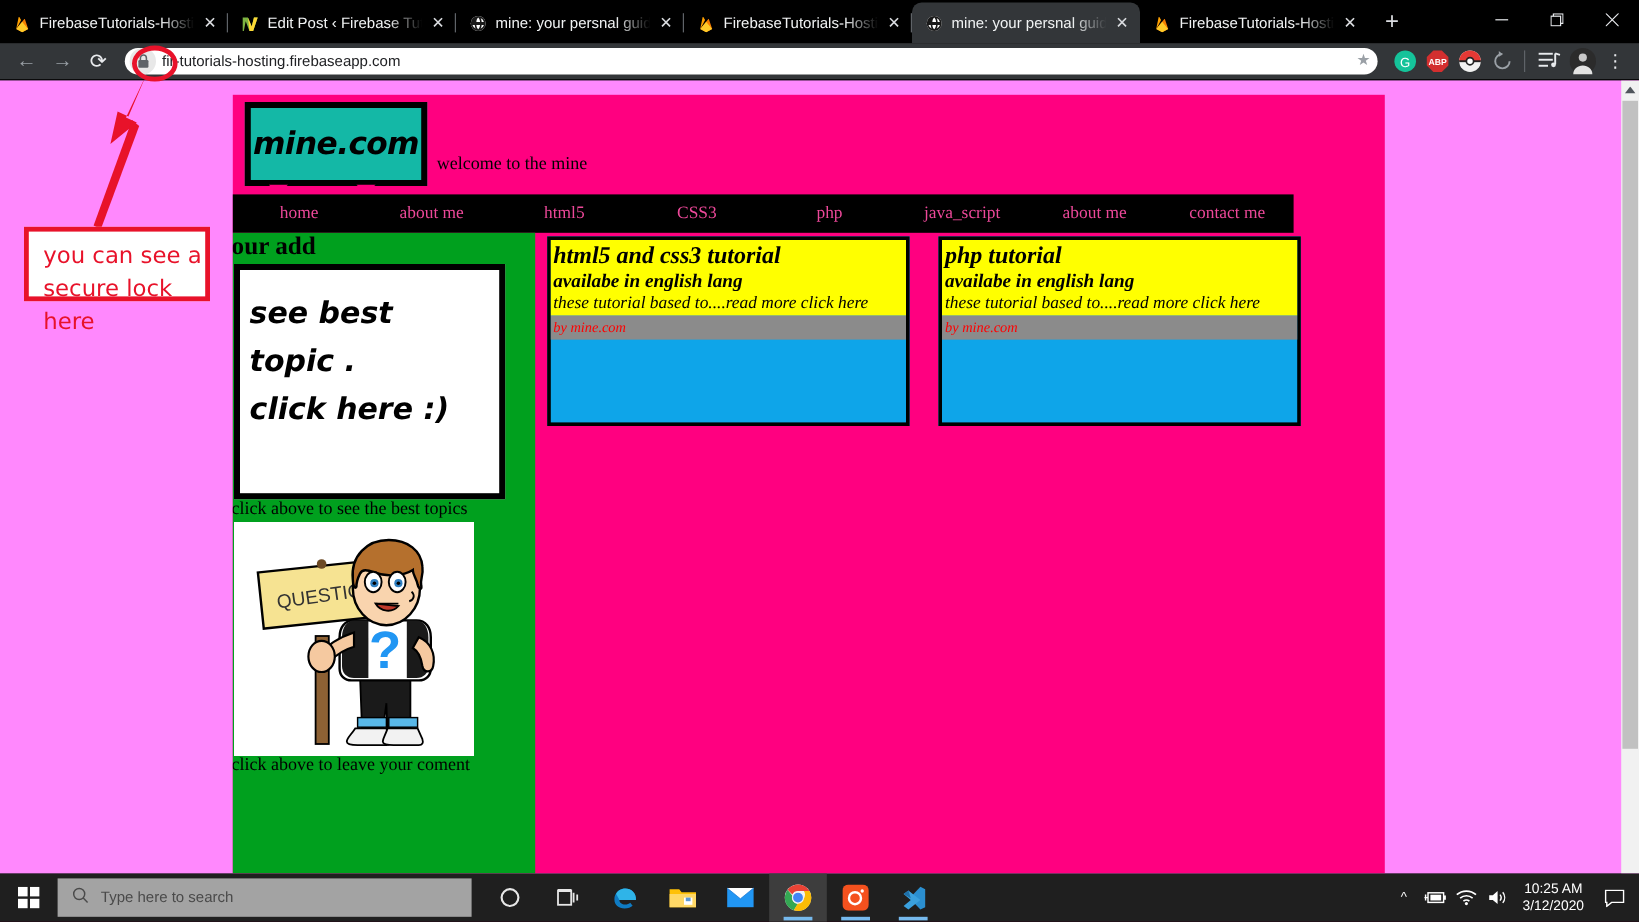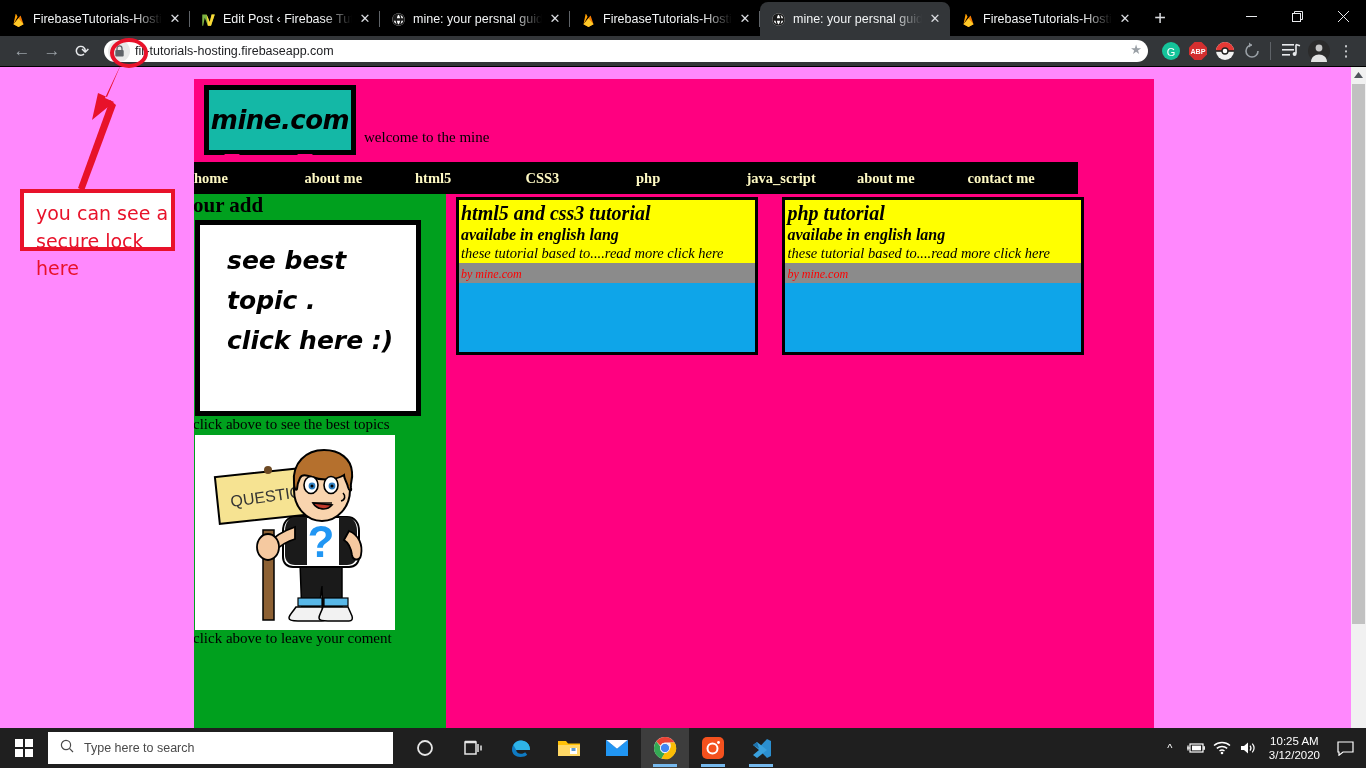--- a/index.html
+++ b/index.html
@@ -105,22 +105,22 @@
   .welcome {
     position:absolute; left:170px; top:50px;
     font-family:"Liberation Serif", serif; font-size:15px; color:#000;
   }
 
   .nav {
     position:absolute; left:0; top:83px; width:884px; height:32px; background:#000;
     display:flex; align-items:center;
   }
   .nav a {
-    flex:1 1 0; text-align:left; color:#fef9c3; text-decoration:none;
-    font-family:"Liberation Serif", serif; font-size:14.5px; position:relative;font-weight:bold;
+    flex:1 1 0; text-align:center; color:#ec4899; text-decoration:none;
+    font-family:"Liberation Serif", serif; font-size:14.5px; position:relative;
   }
   .nav a:not(:first-child)::before {
     content:""; position:absolute; left:-8px; top:-16px;
     border-left:8px solid transparent; border-right:8px solid transparent;
     border-top:7px solid #ff0080;
   }
   .nav a:first-child::before {
     content:""; position:absolute; left:30px; top:-16px;
     border-left:8px solid transparent; border-right:8px solid transparent;
     border-top:7px solid #ff0080;
@@ -129,21 +129,21 @@
   .sidebar {
     position:absolute; left:0; top:115px; width:252px; height:534px;
     background:#00a01e; overflow:hidden;
   }
   .side-h {
     font-family:"Liberation Serif", serif; font-weight:bold; font-size:21px; color:#000;
     margin-left:-1px; line-height:1.05;
   }
   .ad-box {
     width:226px; height:196px; background:#fff; border:5px solid #000;
-    margin:4px 0 0 1px; padding:16px 0 0 27px;
+    margin:4px 0 0 1px; padding:16px 0 0 8px;
   }
   .ad-box div {
     font-family:"DejaVu Sans", sans-serif; font-style:italic; font-weight:bold;
     font-size:25px; color:#000; line-height:1.6;
   }
   .side-cap {
     font-family:"Liberation Serif", serif; font-size:15px; color:#000; margin-left:-1px;
   }
   .q-img {
     width:200px; height:195px; background:#fff; margin:2px 0 0 1px;
@@ -177,21 +177,21 @@
     font-family:"DejaVu Sans", sans-serif; font-size:19px; color:#e8122a; line-height:1.45;
   }
 
   
   .taskbar {
     position:absolute; left:0; top:728px; width:1366px; height:40px;
     background:#1f1f1f; display:flex; align-items:center;
   }
   .start { width:48px; height:40px; display:flex; align-items:center; justify-content:center; }
   .tb-search {
-    width:345px; height:32px; background:#ffffff; display:flex; align-items:center;
+    width:345px; height:32px; background:#a3a3a3; display:flex; align-items:center;
     padding-left:12px; margin-left:0;
   }
   .tb-search .ph { font-size:12.5px; color:#4a4a4a; margin-left:10px; font-family:"Liberation Sans", sans-serif; }
   .tb-icons { display:flex; align-items:center; height:40px; margin-left:8px; }
   .tb-ic { width:48px; height:40px; display:flex; align-items:center; justify-content:center; position:relative; }
   .tb-ic.running::after { content:""; position:absolute; bottom:1px; left:12px; width:24px; height:3px; background:#76b9ed; }
   .tb-ic.active { background:#3d3d3d; }
   .tray { margin-left:auto; display:flex; align-items:center; height:40px; padding-right:4px; color:#fff; }
   .tray-ic { width:26px; height:40px; display:flex; align-items:center; justify-content:center; }
   .clock { text-align:center; font-size:11.5px; line-height:14px; color:#fff; padding:0 8px; font-family:"Liberation Sans", sans-serif;}

